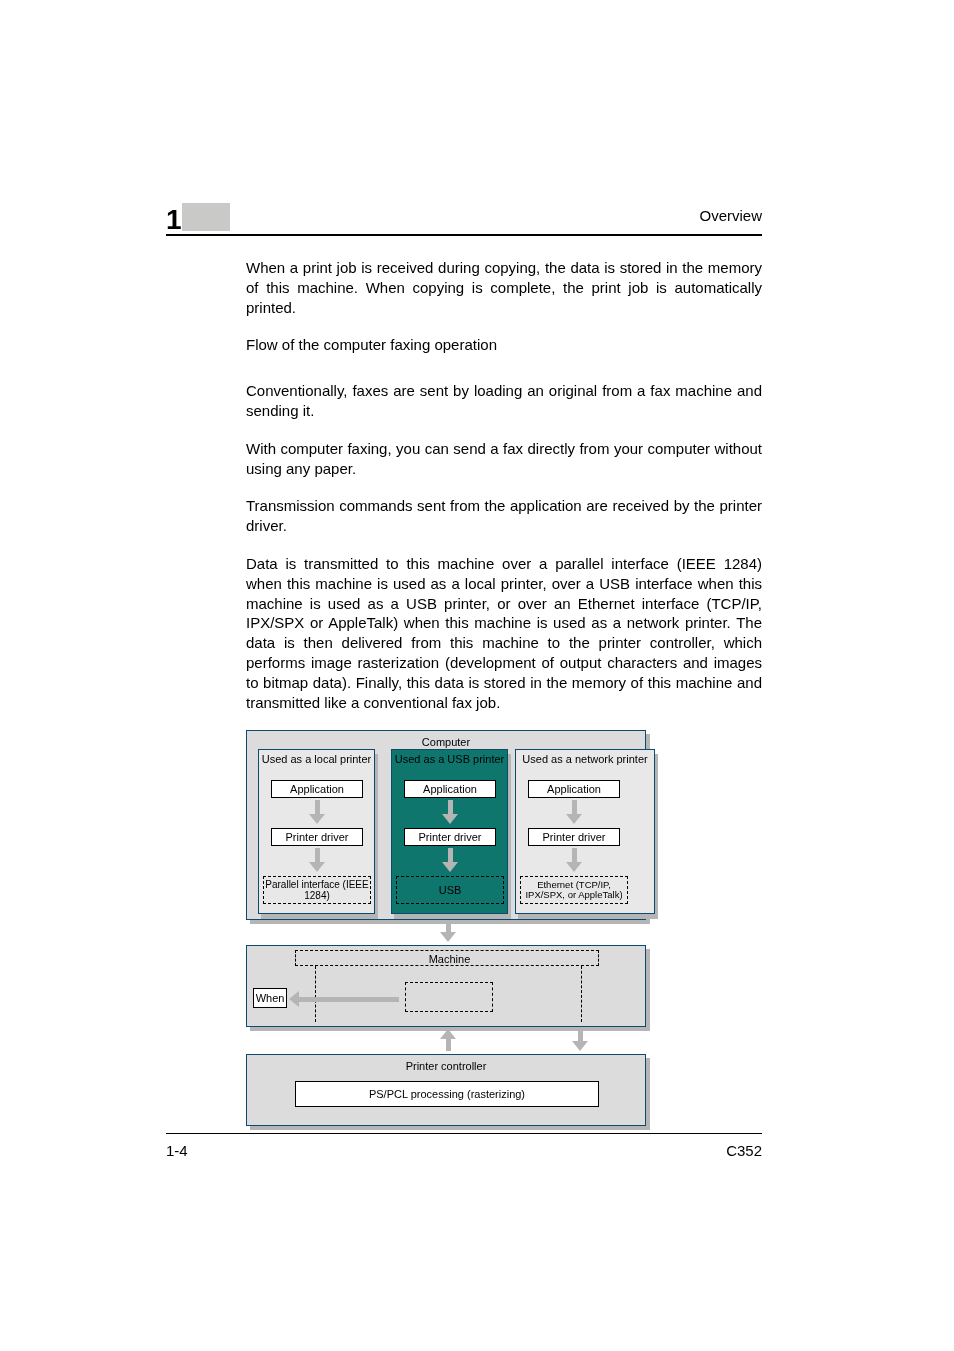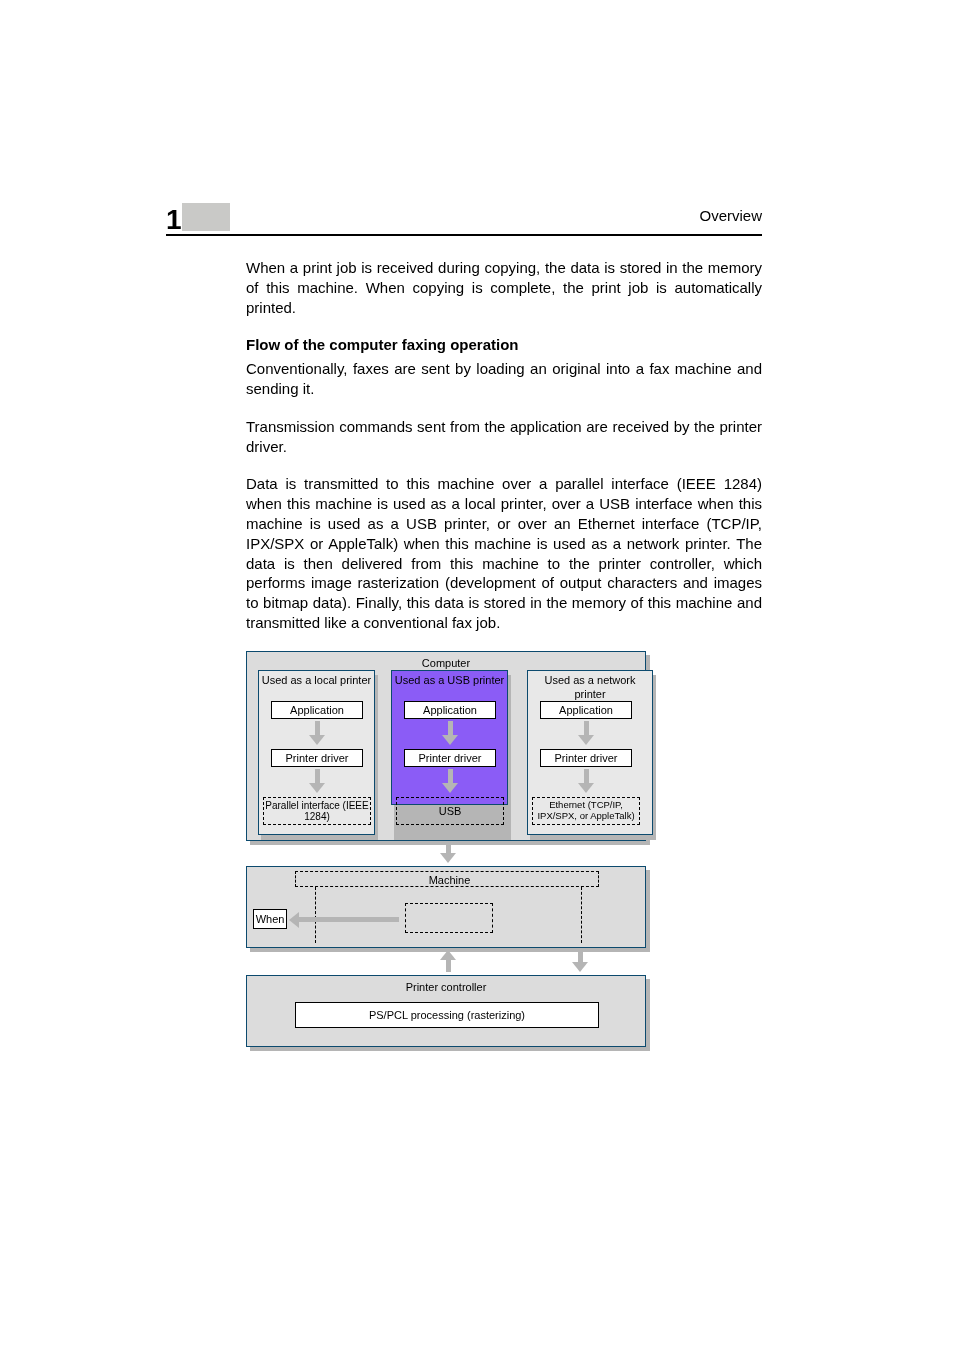--- a/index.html
+++ b/index.html
@@ -7,21 +7,21 @@
   .page { position: relative; width: 954px; height: 1351px; }
 
   .header { position: absolute; left: 166px; top: 201px; width: 596px; }
   .chapter { font-size: 28px; font-weight: bold; }
   .chapter-tab { display:inline-block; width: 48px; height: 28px; background: #c9c9c7; vertical-align: baseline; position: relative; top: 2px; }
   .header-text { position: absolute; right: 0; top: 6px; font-size: 15px; }
   .header-rule { position: absolute; left: 166px; top: 234px; width: 596px; height: 2px; background: #000; }
 
   .body { position: absolute; left: 246px; top: 258px; width: 516px; font-size: 15px; line-height: 1.32; }
   .para { margin-bottom: 18px; text-align: justify; }
-  .h4 { font-weight: bold; margin-bottom: 4px; }
+  .h4 { font-weight: normal; margin-bottom: 26px; }
 
   
   .diagram-wrap { position: relative; width: 400px; height: 402px; margin-top: 4px; }
   .shadow { position: absolute; background: #b5b5b5; }
   .panel { position: absolute; background: #dcdcdc; border: 1px solid #0c4a6e; }
   .inner-box { position: absolute; background: #fff; border: 1px solid #000; text-align: center; font-size: 11px; line-height: 1.1; display: flex; align-items: center; justify-content: center; }
   .plain { position:absolute; font-size: 11px; text-align: center; left:0; right:0; }
   .dashed { border: 1px dashed #000 !important; background: transparent !important; }
   .txt11 { font-size: 11px; }
 
@@ -29,41 +29,42 @@
   .arrow { position:absolute; }
   .arrow .stem-v { width: 5px; background: #b5b5b5; margin: 0 auto; }
   .arrow .head-d { width: 0; height: 0; border-left: 8px solid transparent; border-right: 8px solid transparent; border-top: 10px solid #b5b5b5; margin: 0 auto; }
   .arrow .head-u { width: 0; height: 0; border-left: 8px solid transparent; border-right: 8px solid transparent; border-bottom: 10px solid #b5b5b5; margin: 0 auto; }
   .arrow .head-l { width: 0; height: 0; border-top: 8px solid transparent; border-bottom: 8px solid transparent; border-right: 10px solid #b5b5b5; }
   .arrow .stem-h { height: 5px; background: #b5b5b5; }
 
   
   .col1-l { left: 11px; width: 117px; }
   .col2-l { left: 144px; width: 117px; }
-  .col3-l { left: 280px; width: 126px; }
+  .col3-l { left: 268px; width: 140px; }
 
   .footer { position: absolute; left: 166px; bottom: 192px; width: 596px; }
   .footer-rule { height: 1px; background: #000; margin-bottom: 8px; }
   .footer-row { display: flex; justify-content: space-between; font-size: 15px; }
 </style>
 </head>
 <body>
 
 <div class="page">
 
   <div class="header">
     <span class="chapter">1</span><span class="chapter-tab"></span>
     <span class="header-text">Overview</span>
   </div>
   <div class="header-rule"></div>
 
   <div class="body">
     <p class="para">When a print job is received during copying, the data is stored in the memory of this machine. When copying is complete, the print job is automatically printed.</p>
     <p class="h4 para">Flow of the computer faxing operation</p>
-    <p class="para">Conventionally, faxes are sent by loading an original into a fax machine and sending it.</p>
+    <p class="para">Conventionally, faxes are sent by loading an original from a fax machine and sending it.</p>
+    <p class="para">With computer faxing, you can send a fax directly from your computer without using any paper.</p>
     <p class="para">Transmission commands sent from the application are received by the printer driver.</p>
     <p class="para">Data is transmitted to this machine over a parallel interface (IEEE 1284) when this machine is used as a local printer, over a USB interface when this machine is used as a USB printer, or over an Ethernet interface (TCP/IP, IPX/SPX or AppleTalk) when this machine is used as a network printer. The data is then delivered from this machine to the printer controller, which performs image rasterization (development of output characters and images to bitmap data). Finally, this data is stored in the memory of this machine and transmitted like a conventional fax job.</p>
 
     <div class="diagram-wrap">
 
       <div class="shadow" style="left:4px; top:4px; width:400px; height:190px;"></div>
       <div class="panel" style="left:0; top:0; width:400px; height:190px;">
         <div class="plain" style="top:4px;">Computer</div>
 
         <div class="shadow col1-l" style="top:20px; height:165px; transform:translate(3px,3px);"></div>
@@ -76,21 +77,21 @@
             </div>
           <div class="inner-box" style="left:12px; top:78px; width:92px; height:18px;">Printer driver</div>
           <div class="arrow" style="left:48px; top:98px; width:20px;">
               <div class="stem-v" style="height:14px;"></div>
               <div class="head-d"></div>
             </div>
           <div class="inner-box dashed" style="left:4px; top:126px; width:108px; height:28px; font-size:10px;">Parallel interface (IEEE 1284)</div>
         </div>
 
         <div class="shadow col2-l" style="top:20px; height:165px; transform:translate(3px,3px);"></div>
-        <div class="panel col2-l" style="top:18px; height:135px; background:#8b5cf6;">
+        <div class="panel col2-l" style="top:18px; height:165px; background:#0f766e;">
           <div class="plain" style="top:2px;">Used as a USB printer</div>
           <div class="inner-box" style="left:12px; top:30px; width:92px; height:18px;">Application</div>
           <div class="arrow" style="left:48px; top:50px; width:20px;">
               <div class="stem-v" style="height:14px;"></div>
               <div class="head-d"></div>
             </div>
           <div class="inner-box" style="left:12px; top:78px; width:92px; height:18px;">Printer driver</div>
           <div class="arrow" style="left:48px; top:98px; width:20px;">
               <div class="stem-v" style="height:14px;"></div>
               <div class="head-d"></div>
@@ -149,14 +150,21 @@
         </div>
 
       <div class="shadow" style="left:4px; top:328px; width:400px; height:72px;"></div>
       <div class="panel" style="left:0; top:324px; width:400px; height:72px;">
         <div class="plain" style="top:4px;">Printer controller</div>
         <div class="inner-box" style="left:48px; top:26px; width:304px; height:26px;text-align:center;">PS/PCL processing (rasterizing)</div>
       </div>
     </div>
   </div>
 
+  <div class="footer">
+    <div class="footer-rule"></div>
+    <div class="footer-row">
+      <span>1-4</span>
+      <span>C352</span>
+    </div>
+  </div>
 
 </div>
 
 </body></html>

